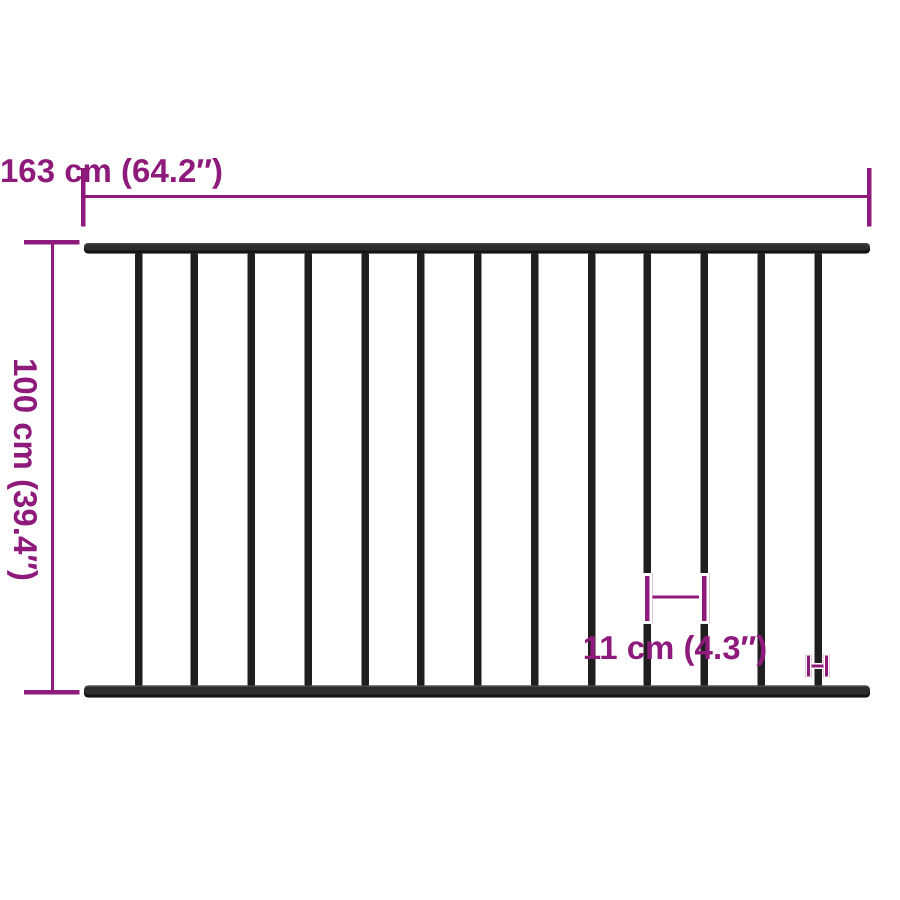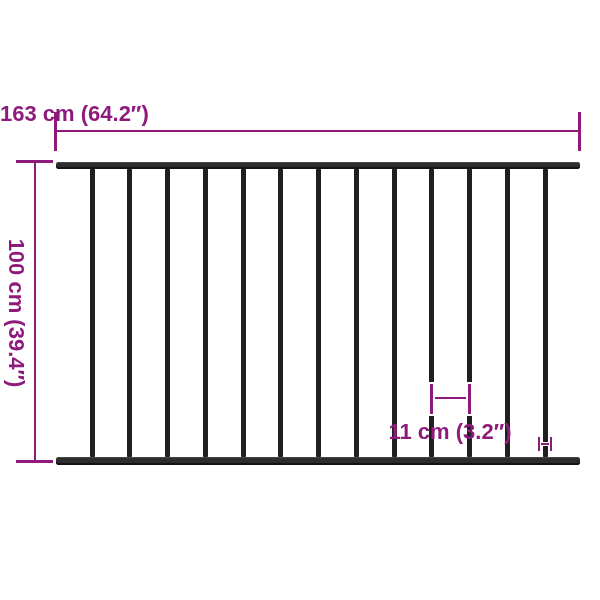--- a/index.html
+++ b/index.html
@@ -97,19 +97,19 @@
       <div class="fence-bar" style="left: 467px; top: 168px; height: 290px;"></div>
       <div class="fence-bar" style="left: 504.75px; top: 168px; height: 290px;"></div>
       <div class="fence-bar" style="left: 542.5px; top: 168px; height: 290px;"></div>
     </div>
   <div class="abs rail" style="left:56px; top:162px; width:524px; height:7px;"></div>
   <div class="abs rail" style="left:56px; top:457px; width:524px; height:8px;"></div>
 
   <div class="abs cased-tick-v" style="left:428px; top:382px; height:30px;"></div>
   <div class="abs cased-tick-v" style="left:466px; top:382px; height:30px;"></div>
   <div class="abs dim-line-h" style="left:435px; top:397px; width:31px;"></div>
-  <div id="gap-label" class="abs dim-label">11 cm (3.2″)</div>
+  <div id="gap-label" class="abs dim-label">11 cm (4.3″)</div>
 
   <div class="abs cased-tick-small" style="left:537px; top:436px; height:14px;"></div>
   <div class="abs cased-tick-small" style="left:549px; top:436px; height:14px;"></div>
   <div class="abs cased-bar-h" style="left:541px; top:443px; width:8px;"></div>
 
 </div>
 
 </body></html>

